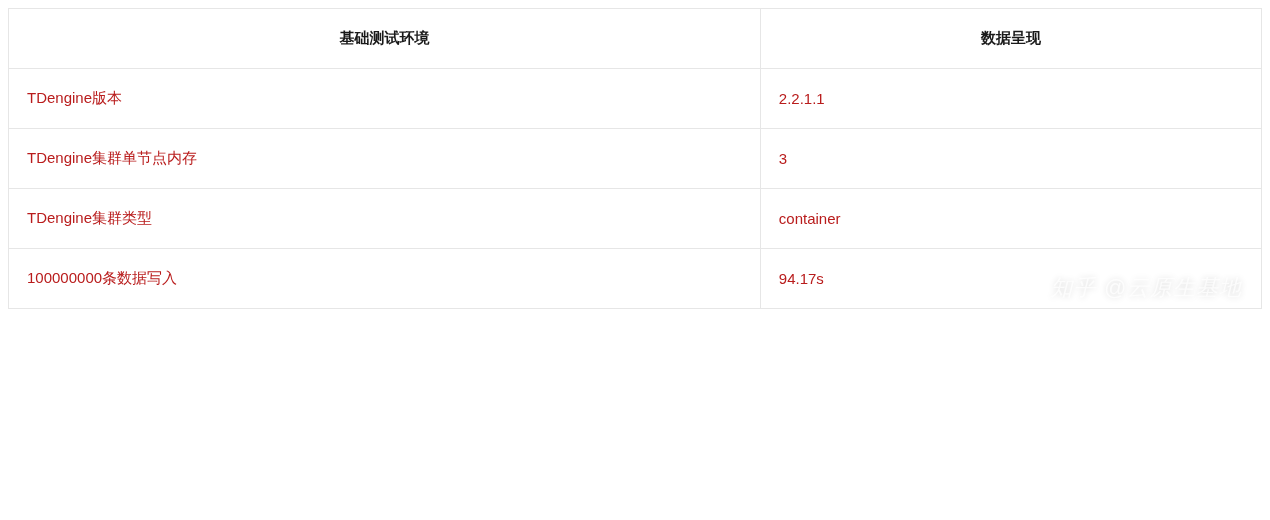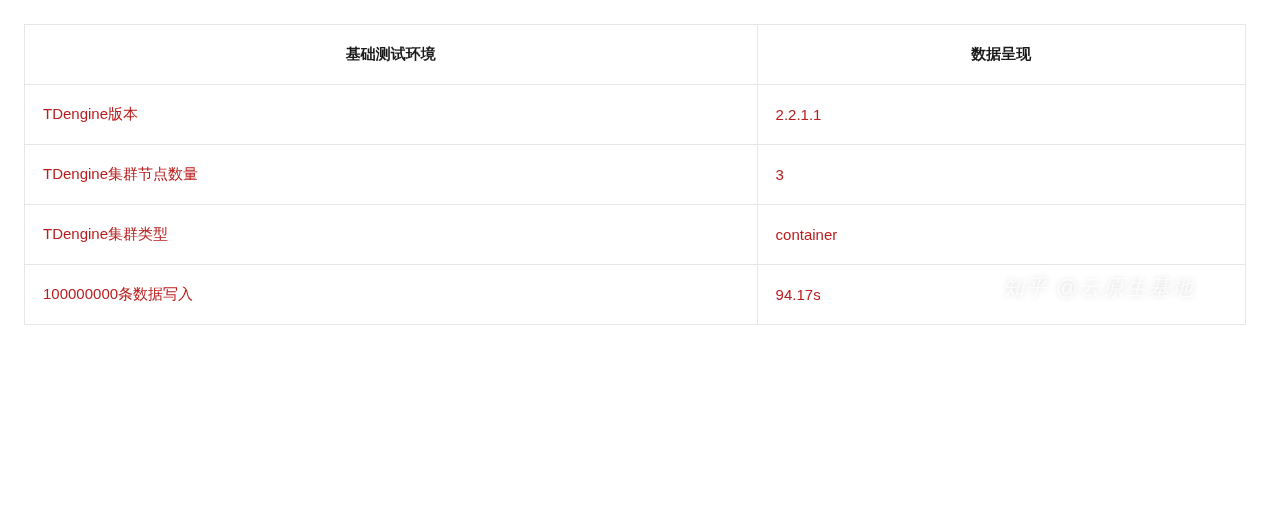--- a/index.html
+++ b/index.html
@@ -1,17 +1,17 @@
 <!DOCTYPE html>
 <html><head>
   <meta charset="utf-8">
   <style>
     * {
       margin: 0;
-      padding: 16px;
+      padding: 0;
       box-sizing: border-box;
     }
     body {
       font-family: -apple-system, BlinkMacSystemFont, "Segoe UI", "PingFang SC", "Hiragino Sans GB", "Microsoft YaHei", sans-serif;
       background: #ffffff;
       padding: 8px;
       position: relative;
     }
     table {
       width: 100%;
@@ -68,21 +68,21 @@
       <th>基础测试环境</th>
       <th>数据呈现</th>
     </tr>
   </thead>
   <tbody>
     <tr>
       <td>TDengine版本</td>
       <td>2.2.1.1</td>
     </tr>
     <tr>
-      <td>TDengine集群节点数量</td>
+      <td>TDengine集群单节点内存</td>
       <td>3</td>
     </tr>
     <tr>
       <td>TDengine集群类型</td>
       <td>container</td>
     </tr>
     <tr>
       <td>100000000条数据写入</td>
       <td>94.17s</td>
     </tr>

